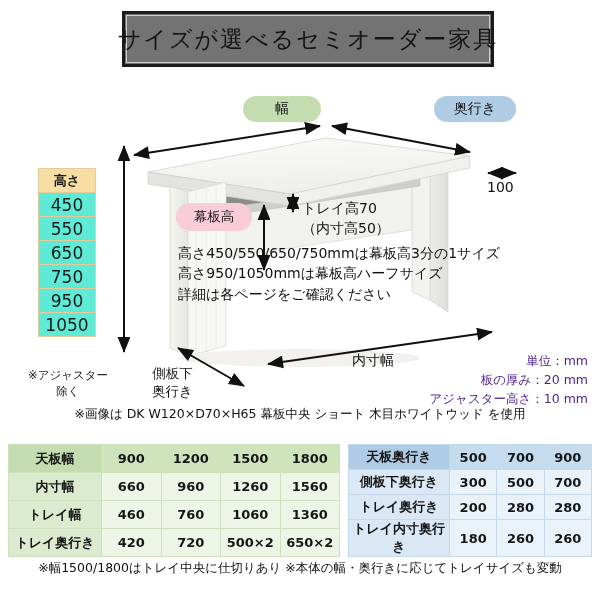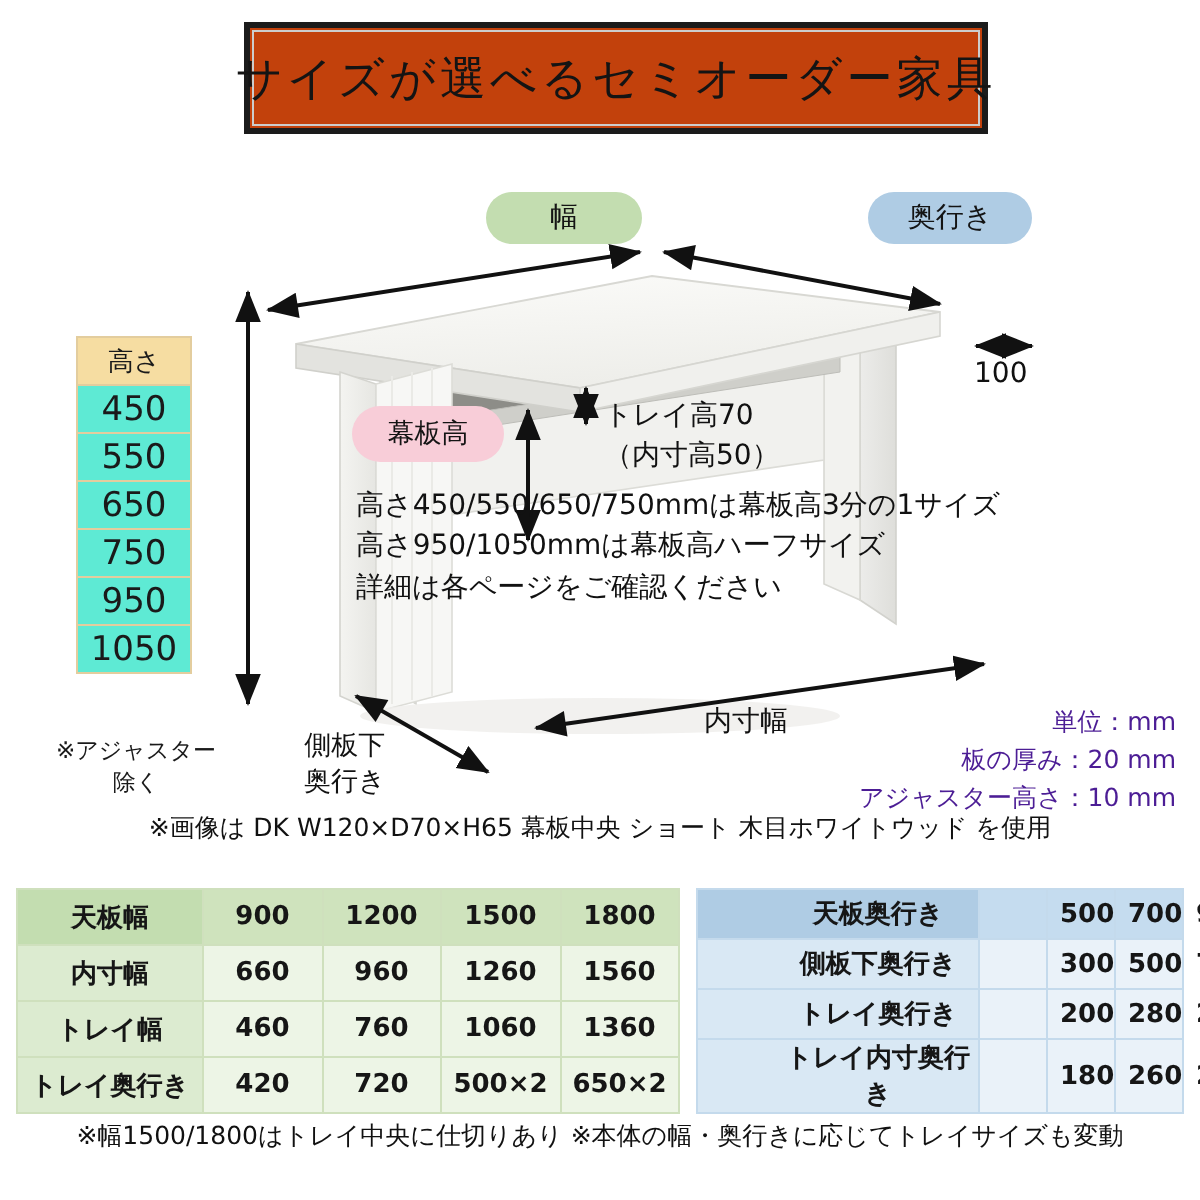--- a/index.html
+++ b/index.html
@@ -17,21 +17,21 @@
   }
   .page { position: relative; width: 600px; height: 600px; }
 
   
   .title-box {
     position: absolute;
     left: 122px; top: 11px;
     width: 372px; height: 56px;
     border: 3px solid #1b1b1b;
     box-sizing: border-box;
-    background: #c2410c;
+    background: #737373;
     display: flex; align-items: center; justify-content: center;
   }
   .title-box .inner {
     width: 364px; height: 48px;
     border: 1px solid #cdcdcd;
     display: flex; align-items: center; justify-content: center;
     box-sizing: border-box;
   }
   .title-text {
     font-size: 23px;
@@ -73,21 +73,21 @@
     border: 1px solid #e3cd9e;
     text-align: center;
     font-size: 17px;
     height: 23px;
     background: #5eead4;
     color: #1a1a1a;
     padding: 0;
   }
   .height-table td.head {
     background: #f6dda2;
-    font-weight: normal;
+    font-weight: bold;
     font-size: 13px;
   }
   .adj-note {
     position: absolute;
     left: 22px; top: 368px;
     width: 92px;
     text-align: center;
     font-size: 11.5px;
     line-height: 1.35;
     color: #1a1a1a;
@@ -143,21 +143,21 @@
     text-align: center;
     font-weight: bold;
     padding: 0;
     color: #161616;
   }
   table.spec.green td { border: 1px solid #cfe0bd; background: #edf5e6; }
   table.spec.green tr.hdr td { background: #cfe3bd; }
   table.spec.green td.rowname { background: #dcebd0; width: 92px; }
   table.spec.green tr.hdr td.rowname { background: #c3ddb0; }
 
-  table.spec.blue td { border: 1px solid #c4daec; background: #eaf2f9; padding-left: 40px; }
+  table.spec.blue td { border: 1px solid #c4daec; background: #eaf2f9; }
   table.spec.blue tr.hdr td { background: #c5dcef; }
   table.spec.blue td.rowname { background: #d9e8f4; width: 100px; }
   table.spec.blue tr.hdr td.rowname { background: #afcce4; }
 
   .bottom-notes {
     position: absolute;
     left: 0; top: 558px;
     width: 600px;
     text-align: center;
     font-size: 12.5px;

